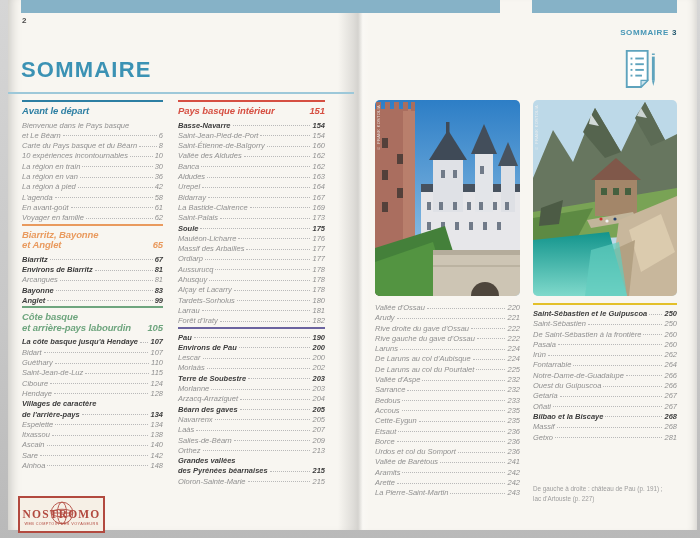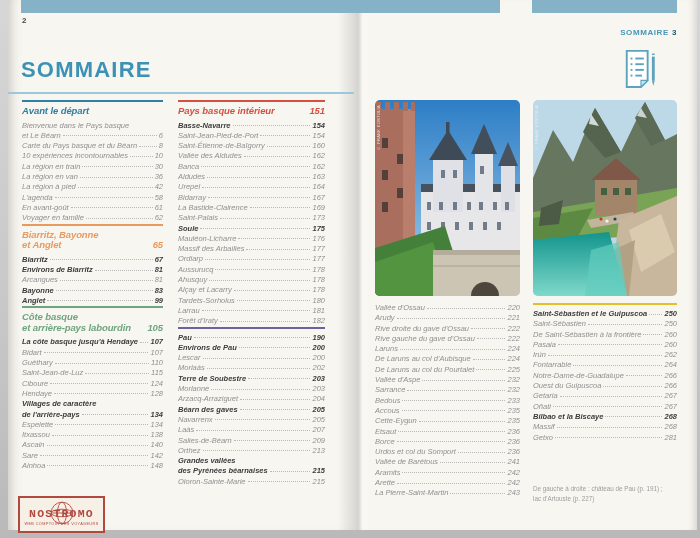--- a/index.html
+++ b/index.html
@@ -43,21 +43,21 @@
   .photo1{left:375px;width:145px;}
   .photo2{left:533px;width:144px;}
   .photo svg{display:block;width:100%;height:100%;}
   .credit{position:absolute;left:1px;top:5px;writing-mode:vertical-rl;transform:rotate(180deg);
     font-size:4px;letter-spacing:.3px;color:rgba(240,240,240,.85);}
   .caption{position:absolute;left:533px;top:484px;width:160px;font-size:6.3px;line-height:9.5px;color:#9d9d9d;}
   
   .logo{position:absolute;left:10px;top:496px;width:87px;height:37px;border:2px solid #b2493f;
     background:#f6f0e6;text-align:center;box-sizing:border-box;}
   .logo svg{position:absolute;left:50%;top:0;transform:translateX(-50%);width:30px;height:30px;opacity:.9;}
-  .logo-name{position:relative;margin-top:10px;font-family:Liberation Mono, monospace;font-weight:bold;
+  .logo-name{position:relative;margin-top:10px;font-family:Liberation Serif, serif;font-weight:bold;
     font-size:11.5px;letter-spacing:1.2px;color:#b2493f;line-height:12px;}
   .logo-tag{position:relative;font-size:3.8px;letter-spacing:.4px;color:#b2493f;margin-top:2px;}
 </style>
 </head>
 <body>
 
 <div id="canvas">
 
   <div class="page page-left">
     <div class="logo">

